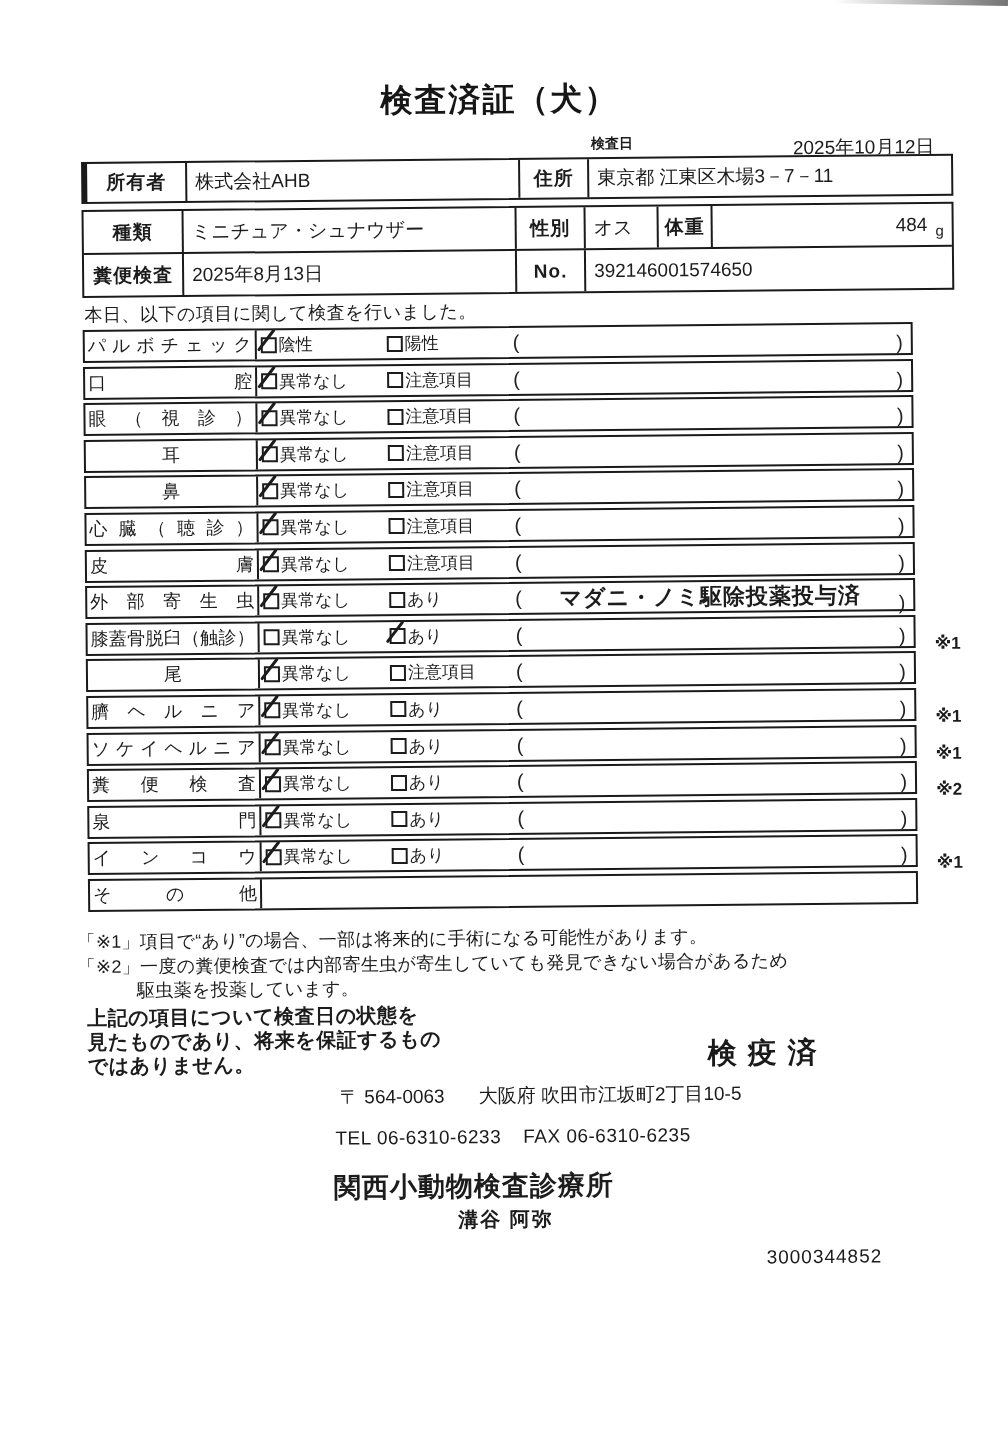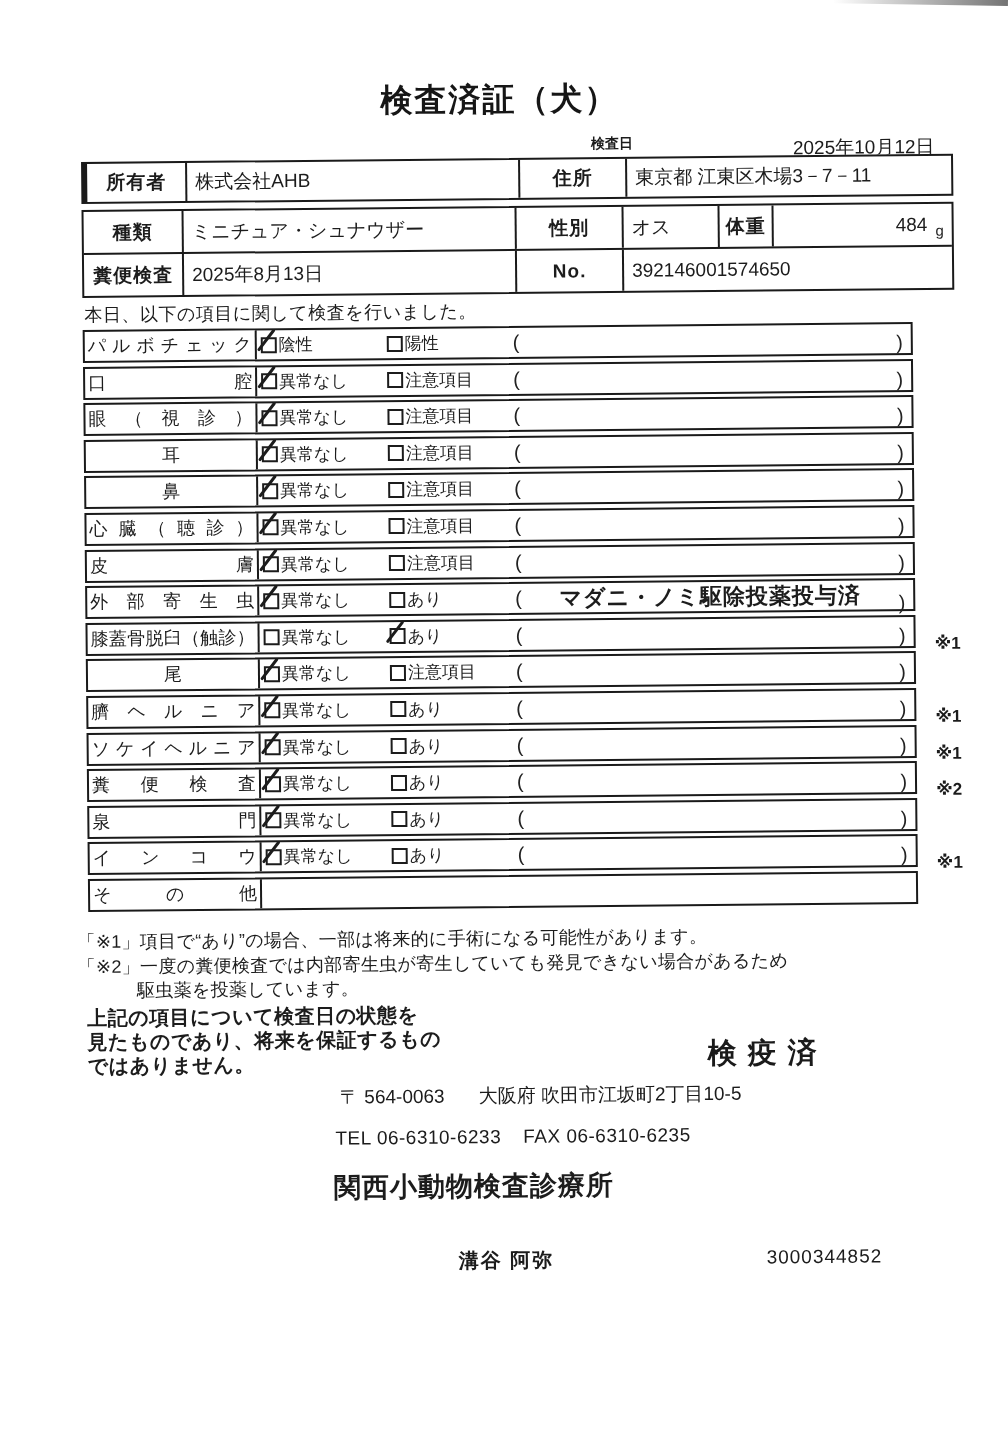--- a/index.html
+++ b/index.html
@@ -32,22 +32,22 @@
     font-size:19px;padding:0 8px;white-space:nowrap;overflow:hidden;
   }
   .cell.lab{justify-content:center;font-weight:600;letter-spacing:1px;}
   .bR{border-right:2px solid #1a1a1a;}
   .t1{left:85px;top:158px;width:872px;height:42px;border-left-width:6px;}
   .t2{left:85px;top:206px;width:872px;height:88px;flex-direction:column;}
   .hrow{display:flex;flex:1;box-sizing:border-box;}
   .hrow.bB{border-bottom:2px solid #1a1a1a;}
   .w-lab1{width:100px;}
   .w-val1{width:333px;}
-  .w-lab2{width:107px;}
-  .w-sex{width:96px;}
+  .w-lab2{width:69px;}
+  .w-sex{width:73px;}
   .w-wlab{width:54px;}
   .grow{flex:1;}
   .weight-val{justify-content:flex-end;gap:8px;padding-right:14px;}
   .weight-val .unit{font-size:15px;align-self:flex-end;margin-bottom:6px;}
   .intro{left:87px;top:299px;font-size:18px;letter-spacing:.5px;}
   
   .checklist{left:85px;top:326px;width:830px;}
   .c-row{
     position:relative;box-sizing:border-box;height:33px;margin-bottom:3.6px;
     border:2px solid #1a1a1a;display:flex;background:#fff;
@@ -81,21 +81,21 @@
   .n2{left:74px;top:951px;}
   .n3{left:133px;top:975px;}
   .disclaimer{
     left:83px;top:1002px;font-size:20px;font-weight:600;line-height:24px;
     white-space:pre-line;letter-spacing:.5px;
   }
   .stamp{left:703px;top:1036px;font-size:29px;font-weight:600;letter-spacing:11px;color:#1a1a1a;}
   .addr-row{left:335px;top:1083px;display:flex;gap:34px;font-size:19px;white-space:nowrap;}
   .tel-row{left:330px;top:1126px;display:flex;gap:22px;font-size:19px;letter-spacing:.5px;white-space:nowrap;}
   .clinic-name{left:328px;top:1168px;font-size:27px;font-weight:600;letter-spacing:1px;}
-  .examiner{left:452px;top:1206px;font-size:20px;font-weight:600;letter-spacing:2px;margin-top:41px;}
+  .examiner{left:452px;top:1206px;font-size:20px;font-weight:600;letter-spacing:2px;}
   .serial{left:760px;top:1249px;font-size:19px;letter-spacing:1px;}
 </style>
 </head>
 <body>
 
 <div class="scan-edge"></div>
 
 <div class="sheet">
 
   <div class="abs title">検査済証（犬）</div>

